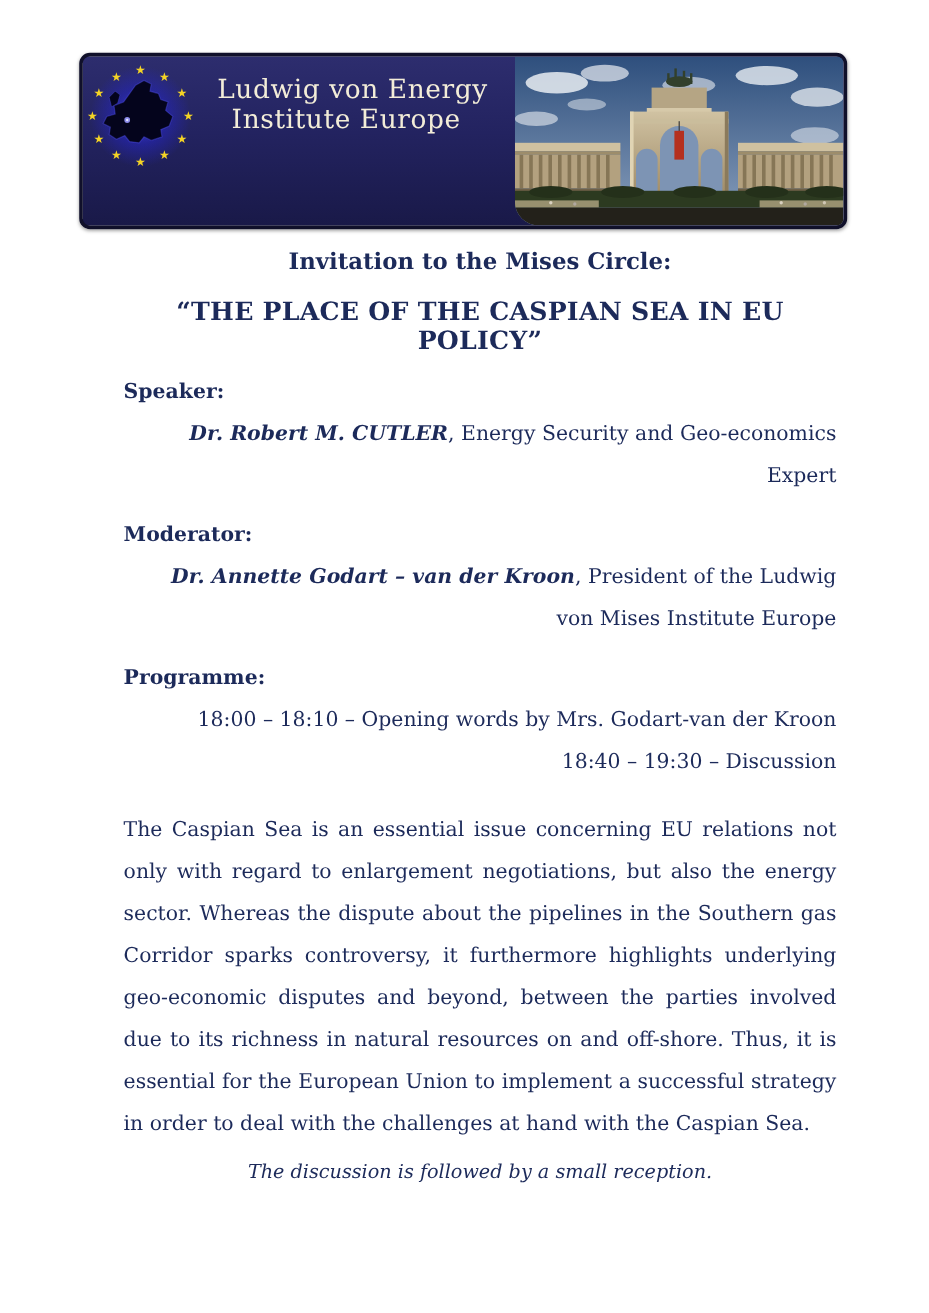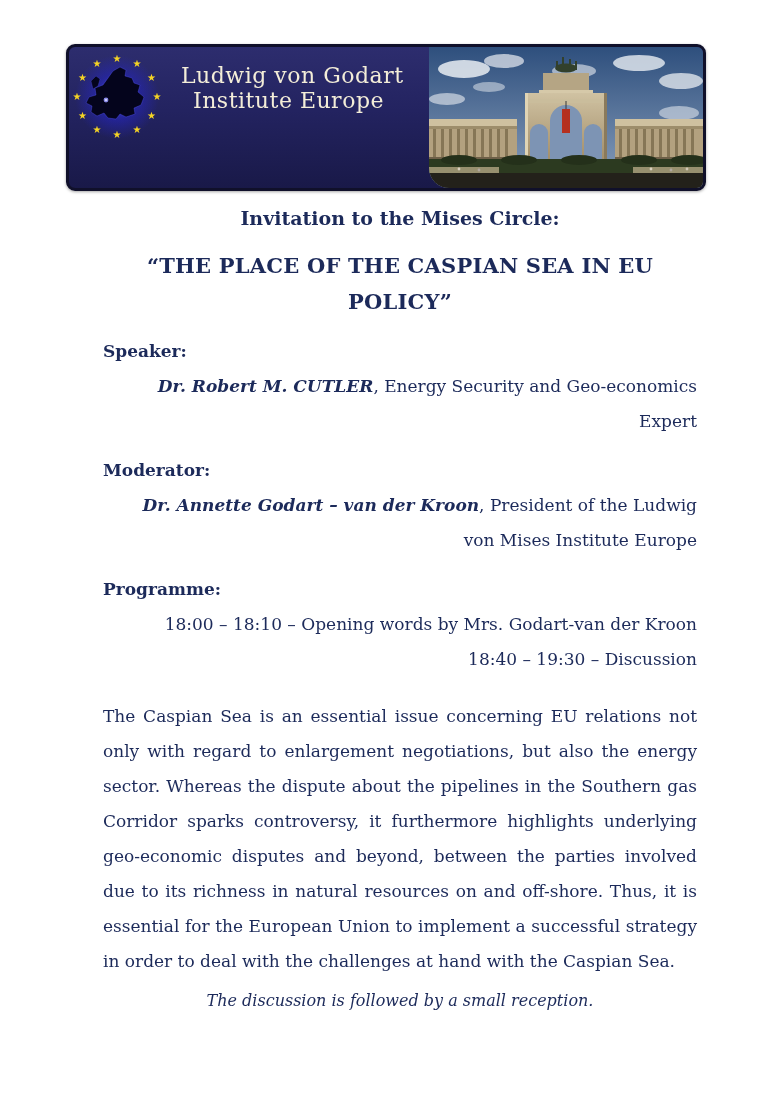--- a/index.html
+++ b/index.html
@@ -19,21 +19,21 @@
   .eu-star { fill:#f5d425; font-size:10px; text-anchor:middle; }
   .logo-text { position:absolute; left:112px; top:16px; width:215px; text-align:center; color:#f3edd8; }
   .logo-title { font-size:22px; line-height:25px; letter-spacing:.5px; white-space:nowrap; }
   .logo-taglines { margin-top:3px; }
   .logo-tagline { font-size:6.5px; font-style:italic; color:#bda050; line-height:8px; text-align:right; padding-right:4px; white-space:nowrap; }
   .photo { position:absolute; right:0; top:0; width:274px; height:141px; border-bottom-left-radius:20px; overflow:hidden; }
 
   
   .content { position:absolute; left:103px; top:196px; width:594px; font-size:17px; }
   .h1 { text-align:center; font-size:19px; font-weight:700; line-height:26px; margin:9px 0 4px 0; }
-  .h2 { text-align:center; font-size:21px; font-weight:700; line-height:36px; margin:17px 0 0 0; letter-spacing:.2px; }
+  .h2 { text-align:center; font-size:21px; font-weight:700; line-height:24px; margin:17px 0 0 0; letter-spacing:.2px; }
   .sect { margin-top:14px; }
   .label { font-weight:700; line-height:35px; }
   .line { line-height:35px; }
   .indent { margin-left:28px;text-align:right; }
   .name { font-weight:700; font-style:italic; }
   .para { margin-top:22px; line-height:35px; text-align:justify; }
   .footer-note { margin-top:4px; font-size:16px; line-height:35px; font-style:italic; text-align:center; }
 </style>
 </head>
 <body>
@@ -67,21 +67,21 @@
           <text x="48.0" y="91.0" class="eu-star">★</text>
           <text x="28.0" y="85.9" class="eu-star">★</text>
           <text x="13.4" y="72.0" class="eu-star">★</text>
           <text x="8.0" y="53.0" class="eu-star">★</text>
           <text x="13.4" y="34.0" class="eu-star">★</text>
           <text x="28.0" y="20.1" class="eu-star">★</text>
         </g>
     </svg>
 
     <div class="logo-text">
-      <div class="logo-title">Ludwig von Godart</div>
+      <div class="logo-title">Ludwig von Energy</div>
       <div class="logo-title">Institute Europe</div>
     </div>
 
     <div class="photo">
       <svg width="274" height="141" viewBox="0 0 274 141">
         <defs>
           <linearGradient id="sky" x1="0" y1="0" x2="0" y2="1">
             <stop offset="0%" stop-color="#2e4f7d"></stop>
             <stop offset="100%" stop-color="#8aa0bd"></stop>
           </linearGradient>

